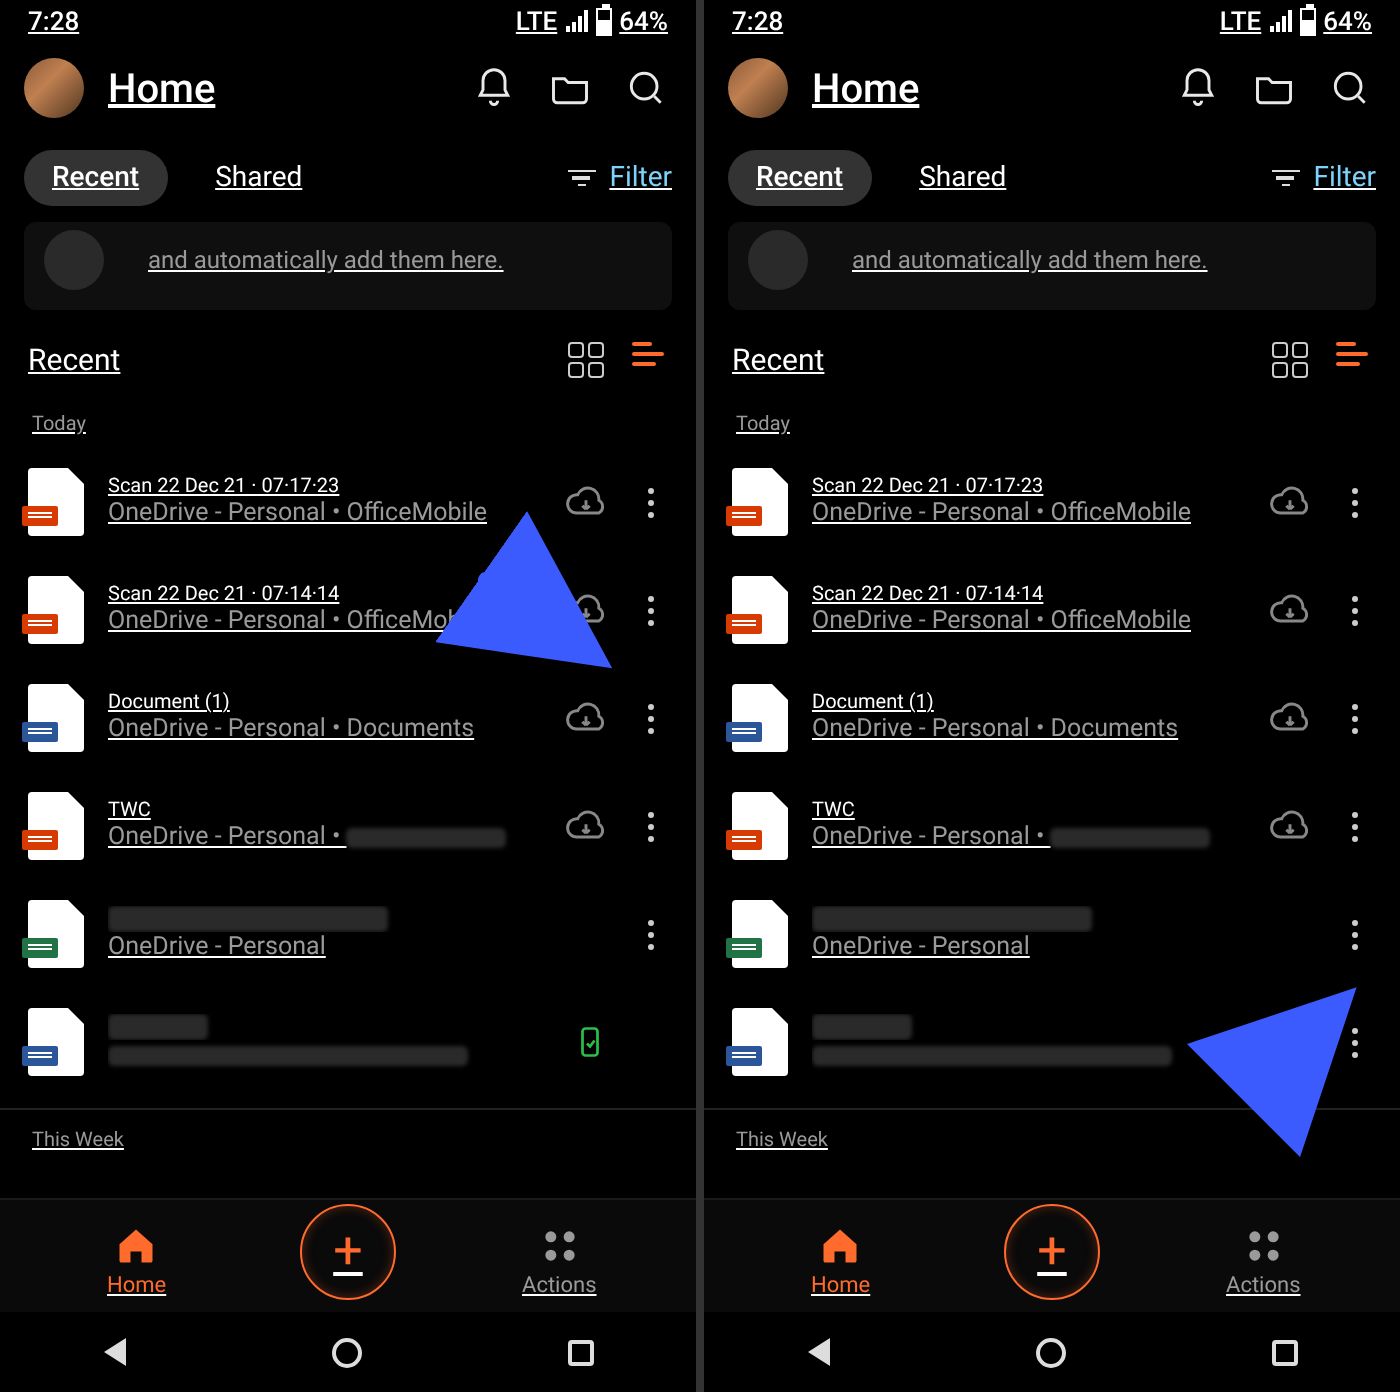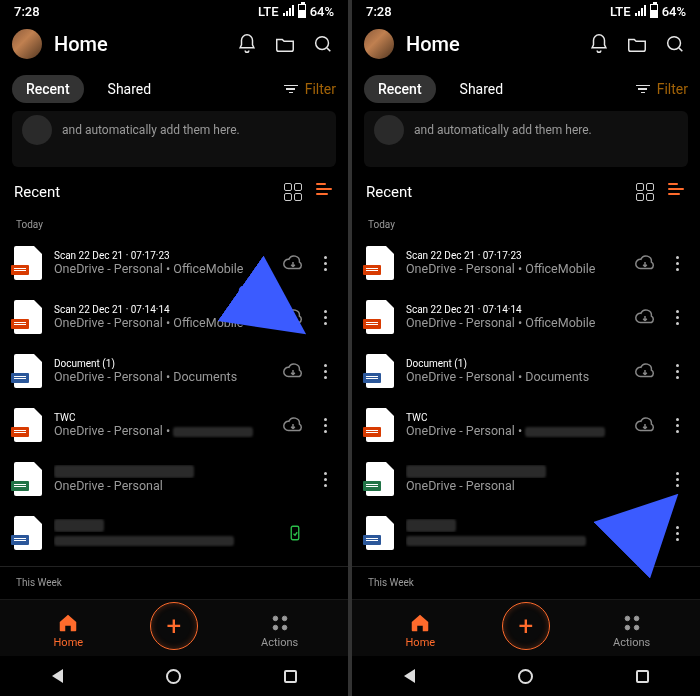--- a/index.html
+++ b/index.html
@@ -25,20 +25,21 @@
   }
   .phone {
     width: 348px;
     height: 696px;
     background: var(--bg);
     color: var(--txt);
     position: relative;
     overflow: hidden;
     display: flex;
     flex-direction: column;
+    text-decoration: underline;
   }
   
   .status-bar {
     display: flex;
     justify-content: space-between;
     align-items: center;
     padding: 4px 14px 2px;
     font-size: 13px;
     font-weight: 500;
   }
@@ -69,30 +70,30 @@
   .ico-btn svg { width: 22px; height: 22px; stroke:#e8e8e8; fill:none; stroke-width:1.6;}
   
   .tab-row {
     display:flex; align-items:center; padding: 8px 12px; gap: 10px;
   }
   .pill {
     padding: 6px 14px; border-radius: 18px; font-size: 14px; cursor:pointer;
   }
   .pill.active { background: var(--pill-bg); font-weight:500;}
   .spacer { flex: 1; }
-  .filter-btn { display:flex;align-items:center;gap:6px;font-size:14px;color:#a16207;cursor:pointer;}
+  .filter-btn { display:flex;align-items:center;gap:6px;font-size:14px;color:#7dd3fc;cursor:pointer;}
   .filter-ico { width:16px;display:flex;flex-direction:column;gap:2px;align-items:center;}
   .filter-ico span{height:1.5px;background:#ddd;}
   .filter-ico span:nth-child(1){width:14px}
   .filter-ico span:nth-child(2){width:9px}
   .filter-ico span:nth-child(3){width:4px}
   
   .hint {
-    margin: 0 12px 10px; display:flex; gap:10px; align-items:center;
-    background:#0f0f0f; border-radius:6px; padding:4px 10px 22px;
+    margin: 0 12px 10px; display:flex; gap:22px; align-items:center;
+    background:#0f0f0f; border-radius:6px; padding:4px 10px 10px;
   }
   .hint-dot{width:30px;height:30px;border-radius:50%;background:#2a2a2a;}
   .hint-txt{font-size:12px;color:var(--txt-dim);}
   
   .section-bar{display:flex;align-items:center;padding:6px 14px;}
   .section-bar .label{font-size:15px;}
   .view-icons{display:flex;gap:14px;}
   .grid-ico{width:18px;height:18px;display:grid;grid-template-columns:1fr 1fr;grid-template-rows:1fr 1fr;gap:2px;}
   .grid-ico span{border:1.5px solid #ccc;border-radius:2px;}
   .list-ico{width:18px;display:flex;flex-direction:column;gap:3px;}

